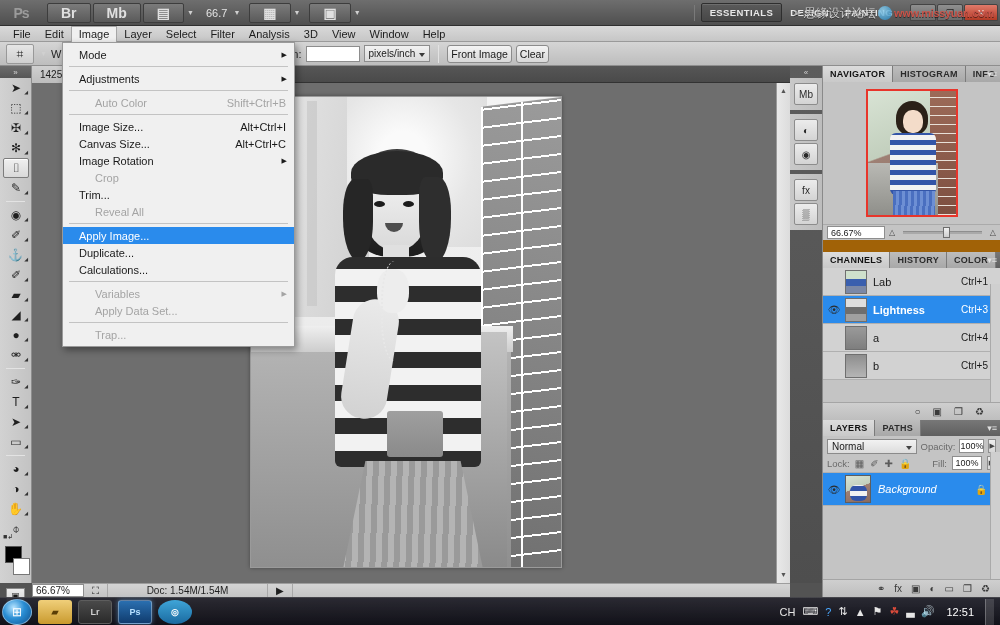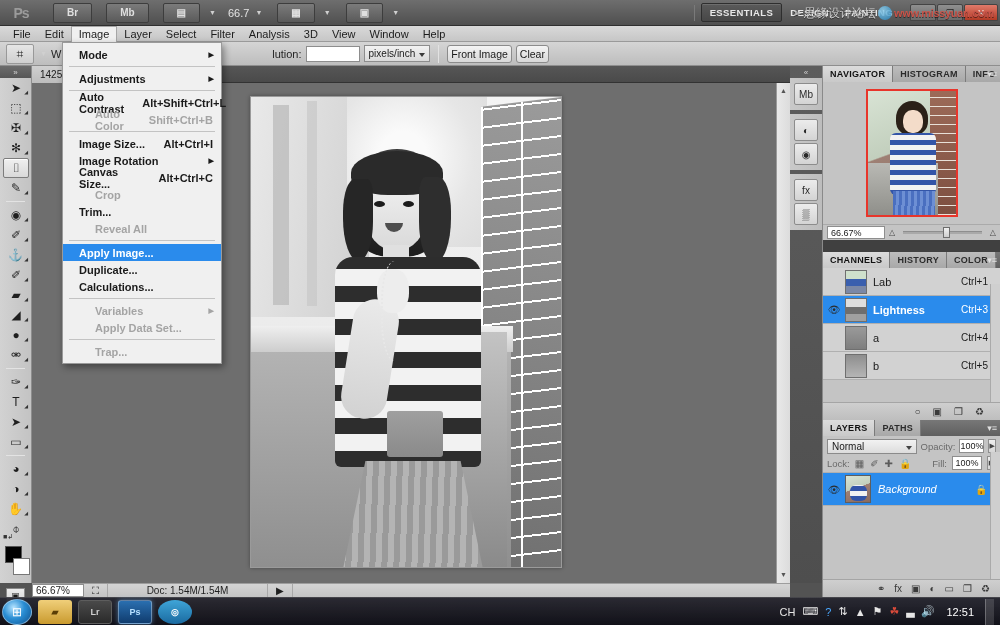--- a/index.html
+++ b/index.html
@@ -19,25 +19,25 @@
     background:linear-gradient(#6e6e6e,#4f4f4f);
     border-bottom:1px solid #2f2f2f;
     display:flex; align-items:center; color:#d8d8d8;
   }
   .ps-logo{
     width:34px; height:20px; margin-left:4px;
     display:flex; align-items:center; justify-content:center;
     font-size:14px; font-weight:bold; color:#9b9b9b; letter-spacing:-1px;
   }
   .ab-btn{
-    height:20px; min-width:21px; margin:0 7px; padding:0 13px;
+    height:20px; min-width:21px; margin:0 1px; padding:0 13px;
     background:linear-gradient(#7b7b7b,#5a5a5a);
     border:1px solid #3d3d3d; border-radius:2px;
     display:flex; align-items:center; justify-content:center;
-    font-size:10px; font-weight:bold; color:#e0e0e0;
+    font-size:14px; font-weight:bold; color:#e0e0e0;
   }
   .ab-gap{ width:8px; }
   .ab-zoom{ font-size:11px; color:#e4e4e4; margin:0 4px; }
   .caret{ font-size:7px; color:#d0d0d0; margin-left:2px; }
   .ws-area{ margin-left:auto; display:flex; align-items:center; height:100%; }
   .ws-sep{ width:1px; height:16px; background:#3a3a3a; border-right:1px solid #7a7a7a; margin:0 6px; }
   .ws-btn{
     padding:3px 8px; font-size:9.5px; font-weight:bold; color:#e8e8e8; letter-spacing:.4px;
   }
   .ws-btn.active{
@@ -270,21 +270,21 @@
   .id-btn{
     width:24px;height:22px;margin:2px auto;
     background:linear-gradient(#ececec,#d4d4d4);
     border:1px solid #8c8c8c; border-radius:2px;
     display:flex;align-items:center;justify-content:center; font-size:10px; color:#2a2a2a;
   }
 
   
   .rpanel{
     position:absolute; left:822px; width:178px;
-    background:#404040; border-left:1px solid #8a8a8a;
+    background:#a16207; border-left:1px solid #8a8a8a;
   }
   .ptabs{
     height:16px; display:flex; align-items:flex-end;
     background:linear-gradient(#777,#5f5f5f); position:relative;
   }
   .ptab{
     height:16px; padding:0 7px; display:flex;align-items:center;
     font-size:9px; font-weight:bold; letter-spacing:.3px; color:#2b2b2b;
     background:linear-gradient(#bdbdbd,#a8a8a8); border-right:1px solid #7b7b7b;
   }
@@ -367,25 +367,24 @@
     border-top:1px solid #b0b0b0; border-bottom:1px solid #b0b0b0;
   }
   .ly-th{ width:26px;height:28px;border:1px solid #5e5e5e;margin-right:7px; overflow:hidden; position:relative; background:#ccc; }
   .ly-name{ flex:1; font-size:11px; font-style:italic; }
   .ly-lock{ padding-right:12px; font-size:10px; color:#1e1e1e; }
   .ly-body{ background:#c4c4c4; height:84px; }
   .ly-scroll{ position:absolute; right:0; top:16px; width:10px; bottom:18px; background:#cfcfcf; border-left:1px solid #aaa; }
 
   
   .dropdown{
-    position:absolute; left:62px; top:42px; width:160px;
+    position:absolute; left:62px; top:42px; width:233px;
     background:#f0f0f0; border:1px solid #9a9a9a;
     box-shadow:2px 3px 7px rgba(0,0,0,.4); z-index:60;
     padding:3px 0;
-    font-weight:bold;
   }
   .mi{
     height:17px; display:flex; align-items:center;
     padding:0 8px 0 16px; font-size:11px; color:#1a1a1a; position:relative;
   }
   .mi.disabled{ color:#a4a4a4;margin-left:16px; }
   .mi.hl{ background:#2a8bec; color:#fff; }
   .mi .sc{ margin-left:auto; font-size:11px; padding-left:18px; }
   .mi.disabled .sc{ color:#a4a4a4; }
   .mi .arw{ position:absolute; right:7px; font-size:7px; }
@@ -720,40 +719,36 @@
       <div class="mi">
         <span>Mode</span>
         <span class="arw">▶</span>
       </div>
       <div class="misep"></div>
       <div class="mi">
         <span>Adjustments</span>
         <span class="arw">▶</span>
       </div>
       <div class="misep"></div>
-      <div class="mi">
-        <span>Auto Contrast</span>
-        <span class="sc">Alt+Shift+Ctrl+L</span>
-      </div>
       <div class="mi disabled">
         <span>Auto Color</span>
         <span class="sc">Shift+Ctrl+B</span>
       </div>
       <div class="misep"></div>
       <div class="mi">
         <span>Image Size...</span>
         <span class="sc">Alt+Ctrl+I</span>
       </div>
       <div class="mi">
+        <span>Canvas Size...</span>
+        <span class="sc">Alt+Ctrl+C</span>
+      </div>
+      <div class="mi">
         <span>Image Rotation</span>
         <span class="arw">▶</span>
-      </div>
-      <div class="mi">
-        <span>Canvas Size...</span>
-        <span class="sc">Alt+Ctrl+C</span>
       </div>
       <div class="mi disabled">
         <span>Crop</span>
       </div>
       <div class="mi">
         <span>Trim...</span>
       </div>
       <div class="mi disabled">
         <span>Reveal All</span>
       </div>

